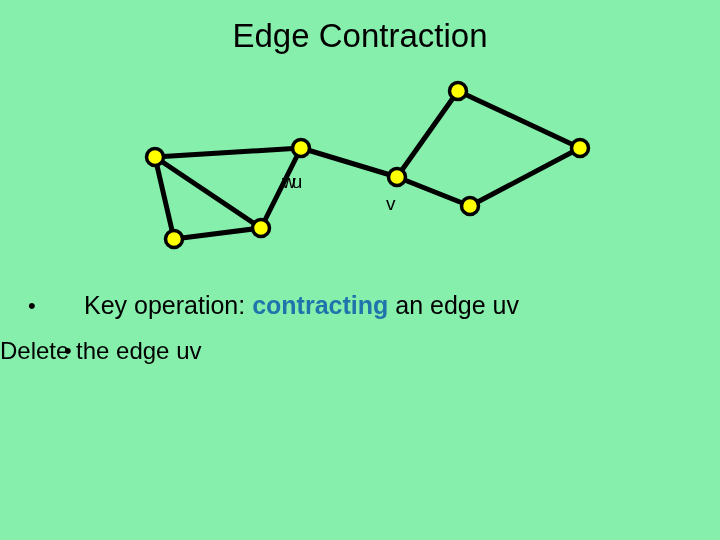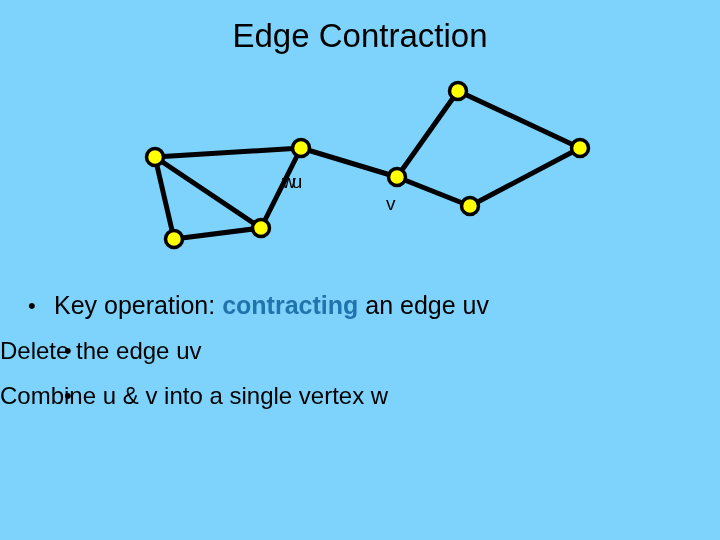--- a/index.html
+++ b/index.html
@@ -12,21 +12,21 @@
     background: #FFFFFF;
     font-family: "Liberation Sans", sans-serif;
     overflow: hidden;
     position: relative;
   }
   #slide {
     position: absolute;
     left: 0; top: 0;
     width: 720px;
     height: 540px;
-    background: #7dd3fc;
+    background: #86efac;
   }
   #slide-title {
     position: absolute;
     left: 0;
     top: 16px;
     width: 720px;
     text-align: center;
     font-size: 33px;
     font-weight: normal;
     color: #000000;
@@ -59,21 +59,21 @@
     top: 134px;
   }
   #bullets {
     position: absolute;
     left: 0;
     top: 283px;
     width: 720px;
   }
   .bullet-l1 {
     position: relative;
-    padding-left: 54px;
+    padding-left: 84px;
     font-size: 25px;
     line-height: 45px;
     color: #000000;
     white-space: nowrap;
   }
   .bullet-l2 {
     position: relative;
     font-size: 24px;
     line-height: 45px;
     color: #000000;
@@ -128,16 +128,15 @@
     </svg>
 
     <div class="vtx-label" id="label-wu">wu</div>
 
     <div class="vtx-label" id="label-v">v</div>
   </div>
 
   <div id="bullets">
       <div class="bullet-l1"><span class="seg">Key operation: </span><span class="seg kw-blue">contracting</span><span class="seg"> an edge uv</span></div>
       <div class="bullet-l2"><span class="seg">Delete the edge uv</span></div>
-      <div class="bullet-l2"><span class="seg">Combine u &amp; v into a single vertex w</span></div>
     </div>
 
 </div>
 
 </body></html>

